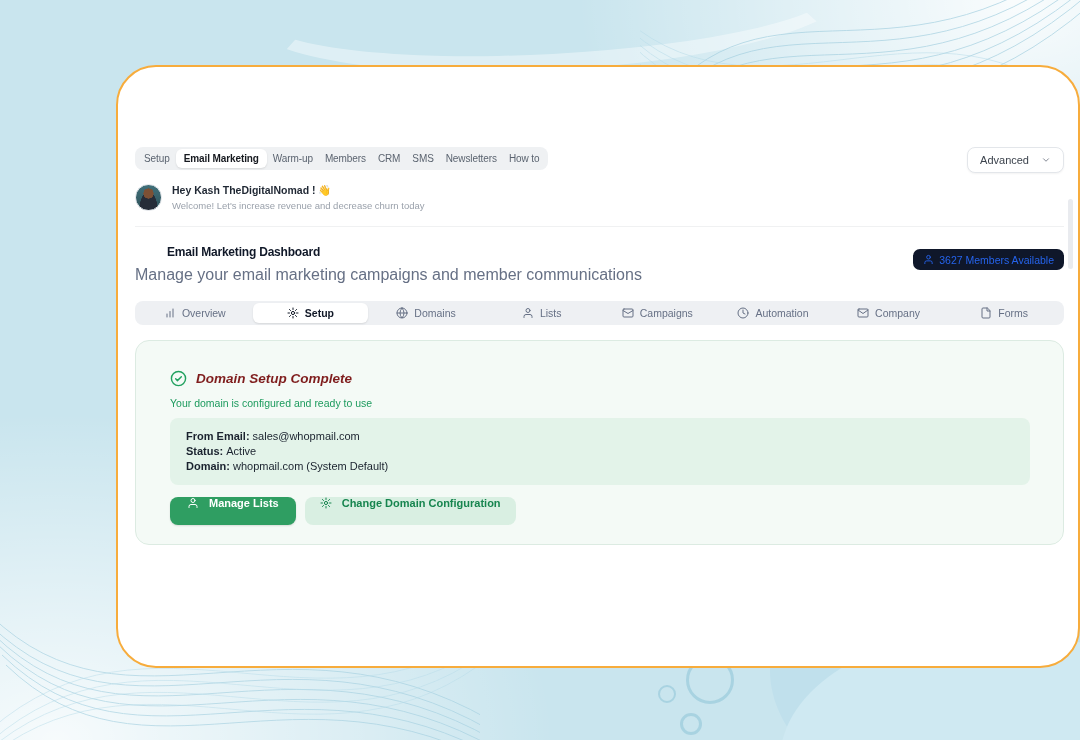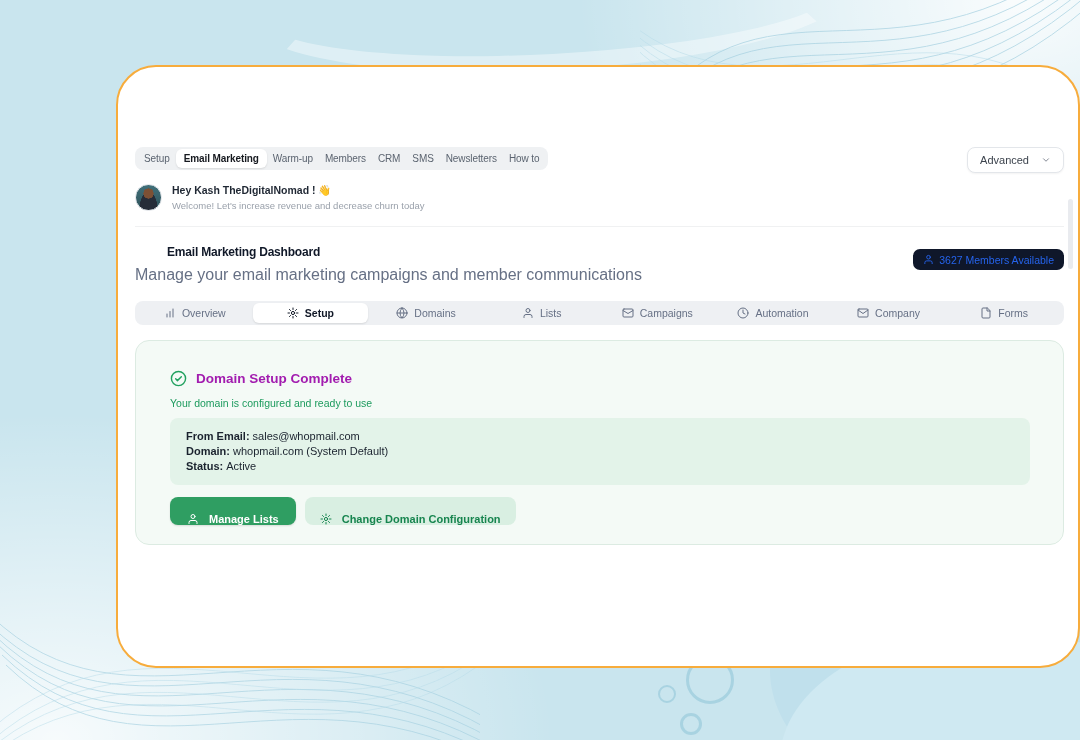--- a/index.html
+++ b/index.html
@@ -77,28 +77,28 @@
     font-size:10.5px; color:#667085; border-radius:6px; cursor:pointer; }
   .tab svg { width:12px; height:12px; stroke:#667085; }
   .tab.active { background:#ffffff; color:#111827; font-weight:700; box-shadow:0 1px 2px rgba(0,0,0,.1); }
   .tab.active svg { stroke:#111827; }
 
   
   .panel { margin-top:15px; height:205px; background:#f4faf6; border:1px solid #dcebe2;
     border-radius:14px; padding:29px 33px 0 34px; }
   .panel-title-row { display:flex; align-items:center; gap:9px; }
   .panel-title-row svg { width:17px; height:17px; stroke:#21a15f; }
-  .panel-title { font-size:13.5px; font-weight:700; color:#a21caf; }
+  .panel-title { font-size:13.5px; font-weight:700; color:#7f1d1d;font-style:italic; }
   .panel-sub { font-size:10.5px; color:#1d9b5e; margin-top:10px; }
   .detail-box { margin-top:9px; background:#e3f3e9; border-radius:8px; padding:11px 16px; }
   .detail-line { font-size:11px; color:#1a222e; line-height:15px; }
   .detail-line b { font-weight:700; }
   .detail-value { margin-left:3px; }
   .btn-row { display:flex; gap:9px; margin-top:12px; }
-  .btn { display:inline-flex; align-items:flex-end; gap:10px; height:28px; border-radius:8px;
+  .btn { display:inline-flex; align-items:flex-start; gap:10px; height:28px; border-radius:8px;
     font-size:11px; font-weight:600; cursor:pointer; border:none; }
   .btn svg { width:12px; height:12px; }
   .btn-primary { background:#2f9e62; color:#ffffff; padding:0 17px; box-shadow:0 1px 2px rgba(0,0,0,.12); }
   .btn-primary svg { stroke:#ffffff; }
   .btn-secondary { background:#d9efe2; color:#17854f; padding:0 15px; }
   .btn-secondary svg { stroke:#17854f; }
 
   svg.icon { fill:none; stroke-width:2; stroke-linecap:round; stroke-linejoin:round; }
 </style>
 </head>
@@ -274,24 +274,24 @@
         </svg>
       <span class="panel-title">Domain Setup Complete</span>
     </div>
     <div class="panel-sub">Your domain is configured and ready to use</div>
 
     <div class="detail-box">
       <div class="detail-line">
         <b>From Email:</b><span class="detail-value">sales@whopmail.com</span>
       </div>
       <div class="detail-line">
-        <b>Domain:</b><span class="detail-value">whopmail.com (System Default)</span>
+        <b>Status:</b><span class="detail-value">Active</span>
       </div>
       <div class="detail-line">
-        <b>Status:</b><span class="detail-value">Active</span>
+        <b>Domain:</b><span class="detail-value">whopmail.com (System Default)</span>
       </div>
     </div>
 
     <div class="btn-row">
       <button class="btn btn-primary">
         <svg class="icon" viewBox="0 0 24 24">
             <path d="M20 21v-2a4 4 0 0 0-4-4H8a4 4 0 0 0-4 4v2"></path>
             <circle cx="12" cy="7" r="4"></circle>
           </svg>
         <span>Manage Lists</span>

